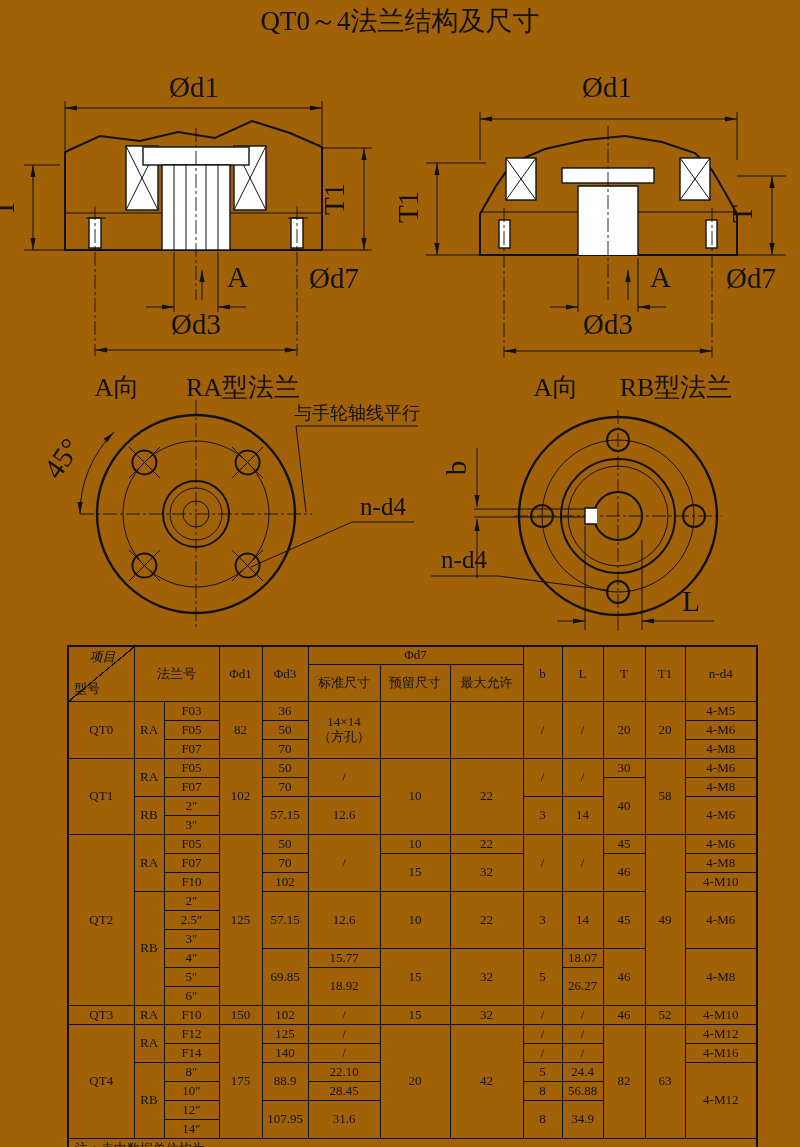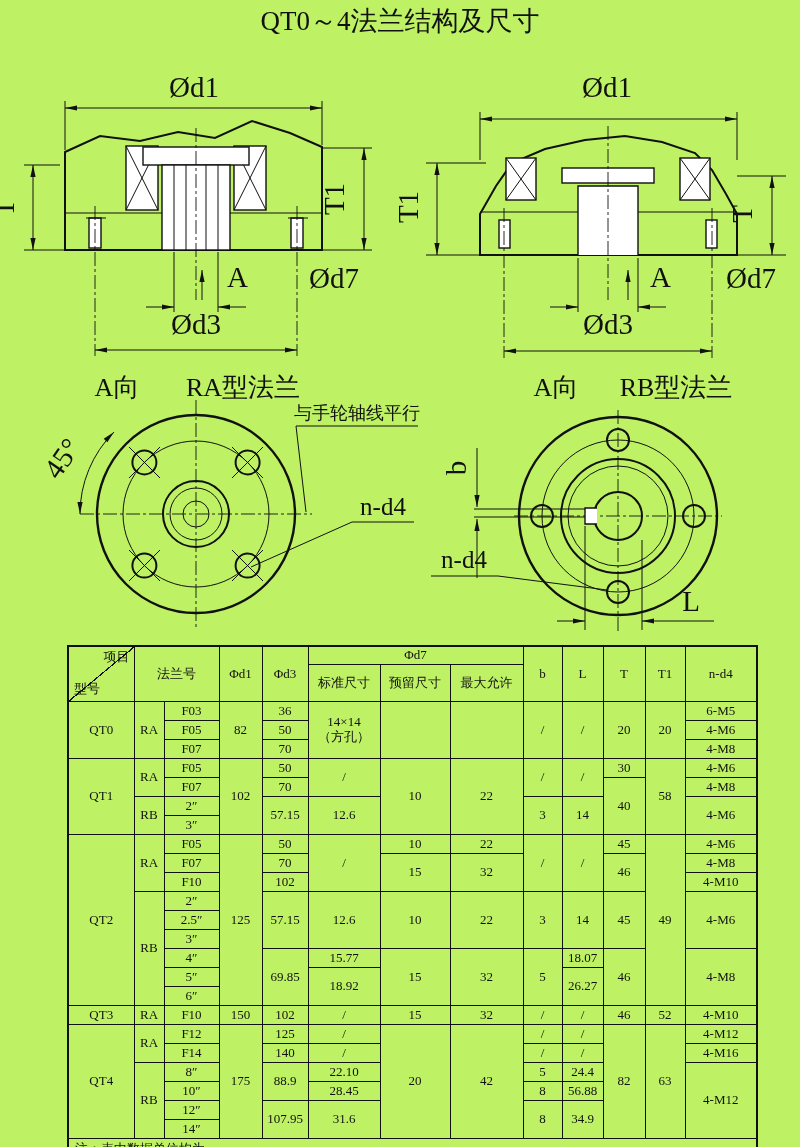--- a/index.html
+++ b/index.html
@@ -1,16 +1,16 @@
 <!DOCTYPE html>
 <html><head>
 <meta charset="utf-8">
 <style>
   html,body{margin:0;padding:0;background:#fff;}
-  .stage{position:relative;width:800px;height:1147px;background:#bef264;overflow:hidden;
+  .stage{position:relative;width:800px;height:1147px;background:#a16207;overflow:hidden;
          font-family:"Liberation Serif",serif;color:#111;}
   svg.draw{position:absolute;left:0;top:0;}
   svg .o{fill:none;stroke:#111;stroke-width:2;}
   svg .o24{fill:none;stroke:#111;stroke-width:2.4;}
   svg .t{fill:none;stroke:#111;stroke-width:1;}
   svg .w{fill:#fff;stroke:#111;stroke-width:1.4;}
   svg .cl{fill:none;stroke:#111;stroke-width:0.9;stroke-dasharray:14 3 3 3;}
   svg text{fill:#111;font-family:"Liberation Serif",serif;}
   svg .lbl{font-size:29px;}
   svg .ttl{font-size:26px;}
@@ -19,21 +19,21 @@
   svg .big{font-size:27px;}
   .tbl-wrap{position:absolute;left:67px;top:645px;}
   table{border-collapse:collapse;border:2px solid #111;table-layout:fixed;width:689px;}
   td{border:1px solid #111;font-size:13px;text-align:center;vertical-align:middle;
      padding:0 1px;height:18px;line-height:1.12;white-space:pre-line;overflow:hidden;
      font-family:"Liberation Serif",serif;color:#111;}
   tr.hrow1 td{height:17px;}
   tr.hrow2 td{height:36px;}
   td.diag{position:relative;padding:0;
     background:linear-gradient(to bottom right,transparent calc(50% - 0.6px),#111 calc(50% - 0.6px),#111 calc(50% + 0.6px),transparent calc(50% + 0.6px));}
-  td.diag .tr{position:absolute;top:3px;right:4px;}
+  td.diag .tr{position:absolute;top:3px;right:18px;font-style:italic;}
   td.diag .bl{position:absolute;bottom:3px;left:5px;font-family:Liberation Mono, monospace;}
   td.note{text-align:left;padding-left:6px;height:20px;}
 </style>
 </head>
 <body>
 
 <div class="stage">
 
 <svg class="draw" width="800" height="645" viewBox="0 0 800 645">
   <defs>
@@ -217,21 +217,21 @@
     <td rowspan="3">82</td>
     <td>36</td>
     <td rowspan="3">14×14
 （方孔）</td>
     <td rowspan="3"></td>
     <td rowspan="3"></td>
     <td rowspan="3">/</td>
     <td rowspan="3">/</td>
     <td rowspan="3">20</td>
     <td rowspan="3">20</td>
-    <td>6-M5</td>
+    <td>4-M5</td>
   </tr>
   <tr>
     <td>F05</td>
     <td>50</td>
     <td>4-M6</td>
   </tr>
   <tr>
     <td>F07</td>
     <td>70</td>
     <td>4-M8</td>

